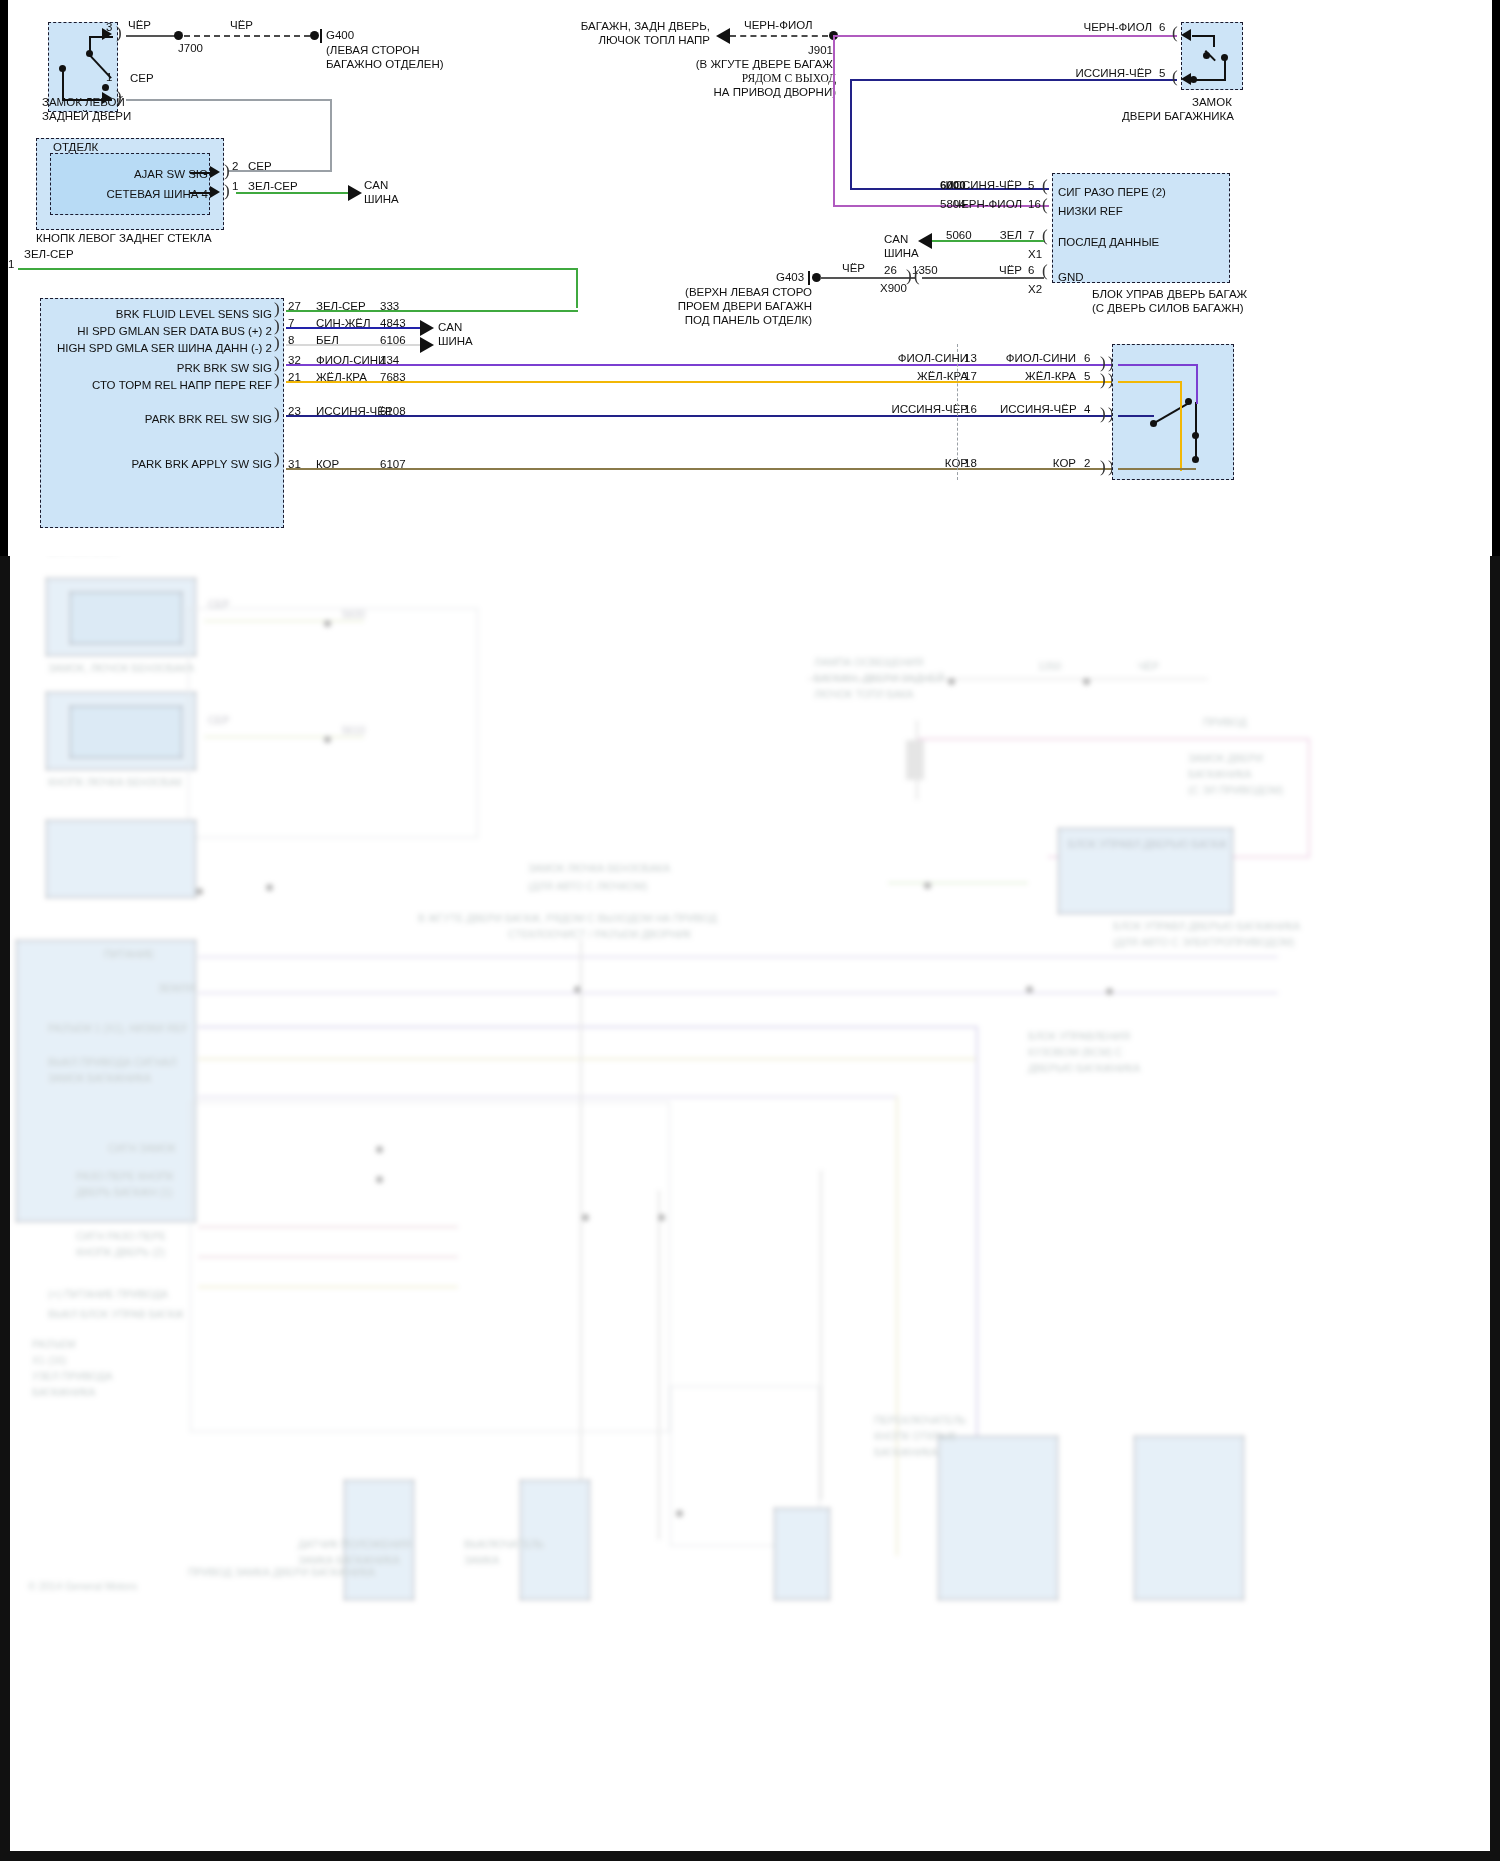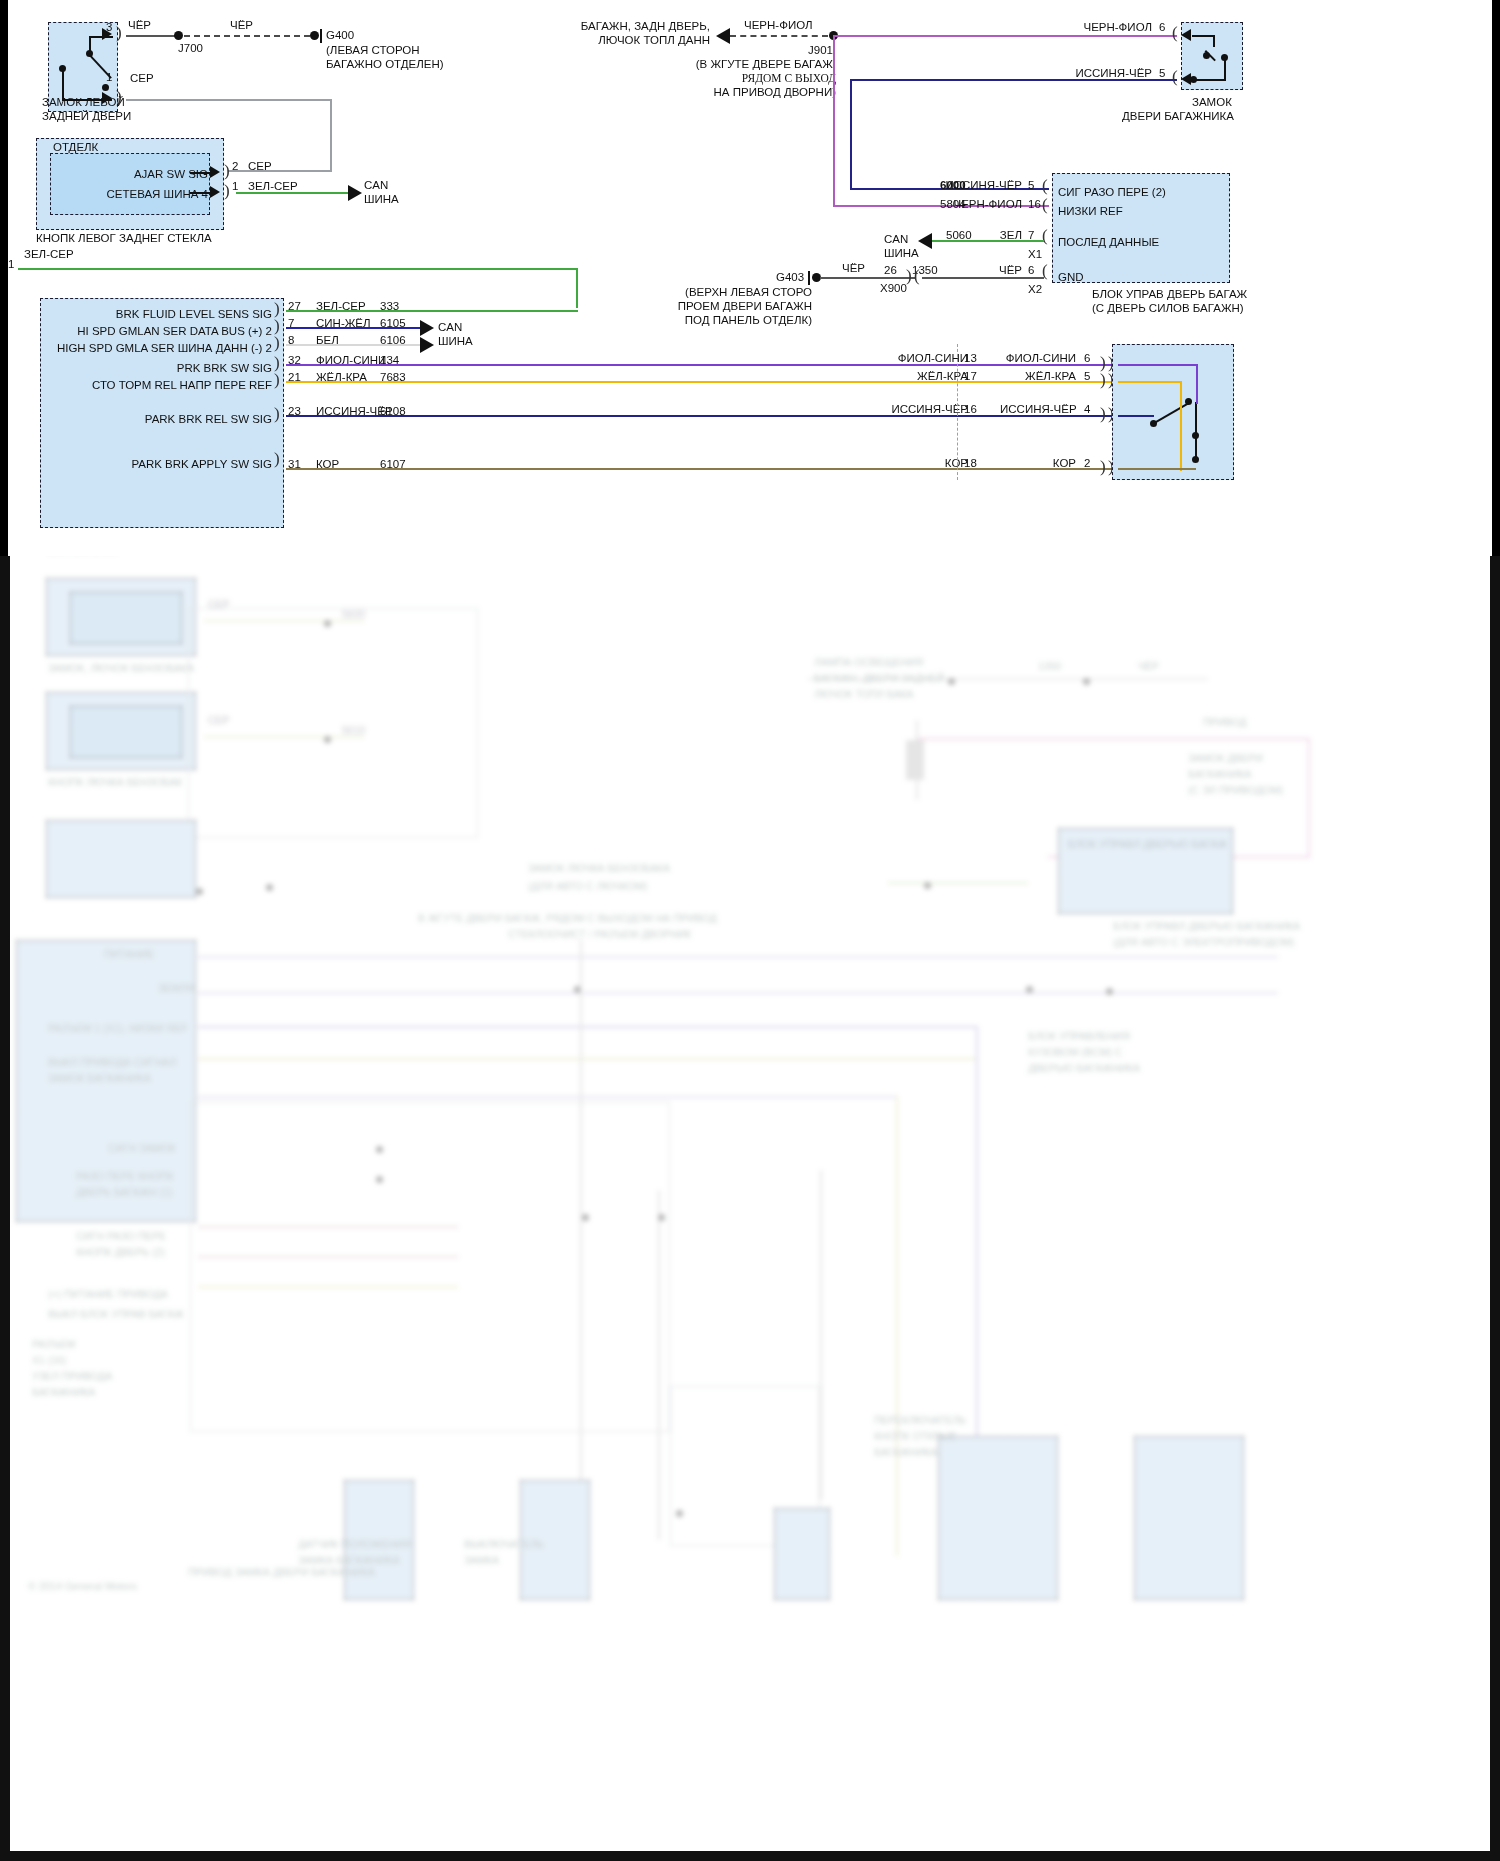--- a/index.html
+++ b/index.html
@@ -237,21 +237,21 @@
     <div class="txt" style="left:364px;top:179px;">CAN</div>
     <div class="txt" style="left:364px;top:193px;">ШИНА</div>
     <div class="txt" style="left:36px;top:232px;">КНОПК ЛЕВОГ ЗАДНЕГ СТЕКЛА</div>
 
     <div class="txt" style="left:24px;top:248px;">ЗЕЛ-СЕР</div>
     <div class="txt" style="left:8px;top:258px;">1</div>
     <div class="wire" style="left:18px;top:268px;width:560px;border-color:#3fa93f;"></div>
     <div class="wireV" style="left:576px;top:268px;height:40px;border-color:#3fa93f;"></div>
 
     <div class="txt r" style="left:560px;top:20px;width:150px;">БАГАЖН, ЗАДН ДВЕРЬ,</div>
-    <div class="txt r" style="left:560px;top:34px;width:150px;">ЛЮЧОК ТОПЛ ДАНН</div>
+    <div class="txt r" style="left:560px;top:34px;width:150px;">ЛЮЧОК ТОПЛ НАПР</div>
     <div class="arrowL" style="left:716px;top:28px;"></div>
     <div class="dash" style="left:730px;top:35px;width:98px;"></div>
     <div class="txt" style="left:744px;top:19px;">ЧЕРН-ФИОЛ</div>
     <div class="dot" style="left:829px;top:31px;"></div>
     <div class="txt" style="left:808px;top:44px;">J901</div>
     <div class="txt r" style="left:676px;top:58px;width:160px;">(В ЖГУТЕ ДВЕРЕ БАГАЖ,</div>
     <div class="txt r" style="left:676px;top:72px;width:160px;font-family:Liberation Serif, serif;">РЯДОМ С ВЫХОД</div>
     <div class="txt r" style="left:676px;top:86px;width:160px;">НА ПРИВОД ДВОРНИ)</div>
 
     <div class="wire" style="left:833px;top:35px;width:344px;border-color:#b05bbf;"></div>
@@ -354,21 +354,21 @@
 
     <div class="txt" style="left:316px;top:300px;">ЗЕЛ-СЕР</div>
     <div class="txt" style="left:316px;top:317px;">СИН-ЖЁЛ</div>
     <div class="txt" style="left:316px;top:334px;">БЕЛ</div>
     <div class="txt" style="left:316px;top:354px;">ФИОЛ-СИНИ</div>
     <div class="txt" style="left:316px;top:371px;">ЖЁЛ-КРА</div>
     <div class="txt" style="left:316px;top:405px;">ИССИНЯ-ЧЁР</div>
     <div class="txt" style="left:316px;top:458px;">КОР</div>
 
     <div class="txt" style="left:380px;top:300px;">333</div>
-    <div class="txt" style="left:380px;top:317px;">6105</div>
+    <div class="txt" style="left:380px;top:317px;">4843</div>
     <div class="txt" style="left:380px;top:334px;">6106</div>
     <div class="txt" style="left:380px;top:354px;">134</div>
     <div class="txt" style="left:380px;top:371px;">7683</div>
     <div class="txt" style="left:380px;top:405px;">6108</div>
     <div class="txt" style="left:380px;top:458px;">6107</div>
 
     <div class="wire" style="left:286px;top:310px;width:292px;border-color:#3fa93f;"></div>
     <div class="wire" style="left:286px;top:327px;width:136px;border-color:#2222aa;"></div>
     <div class="arrowR" style="left:420px;top:320px;"></div>
     <div class="wire" style="left:286px;top:344px;width:136px;border-color:#d8d8d8;"></div>

